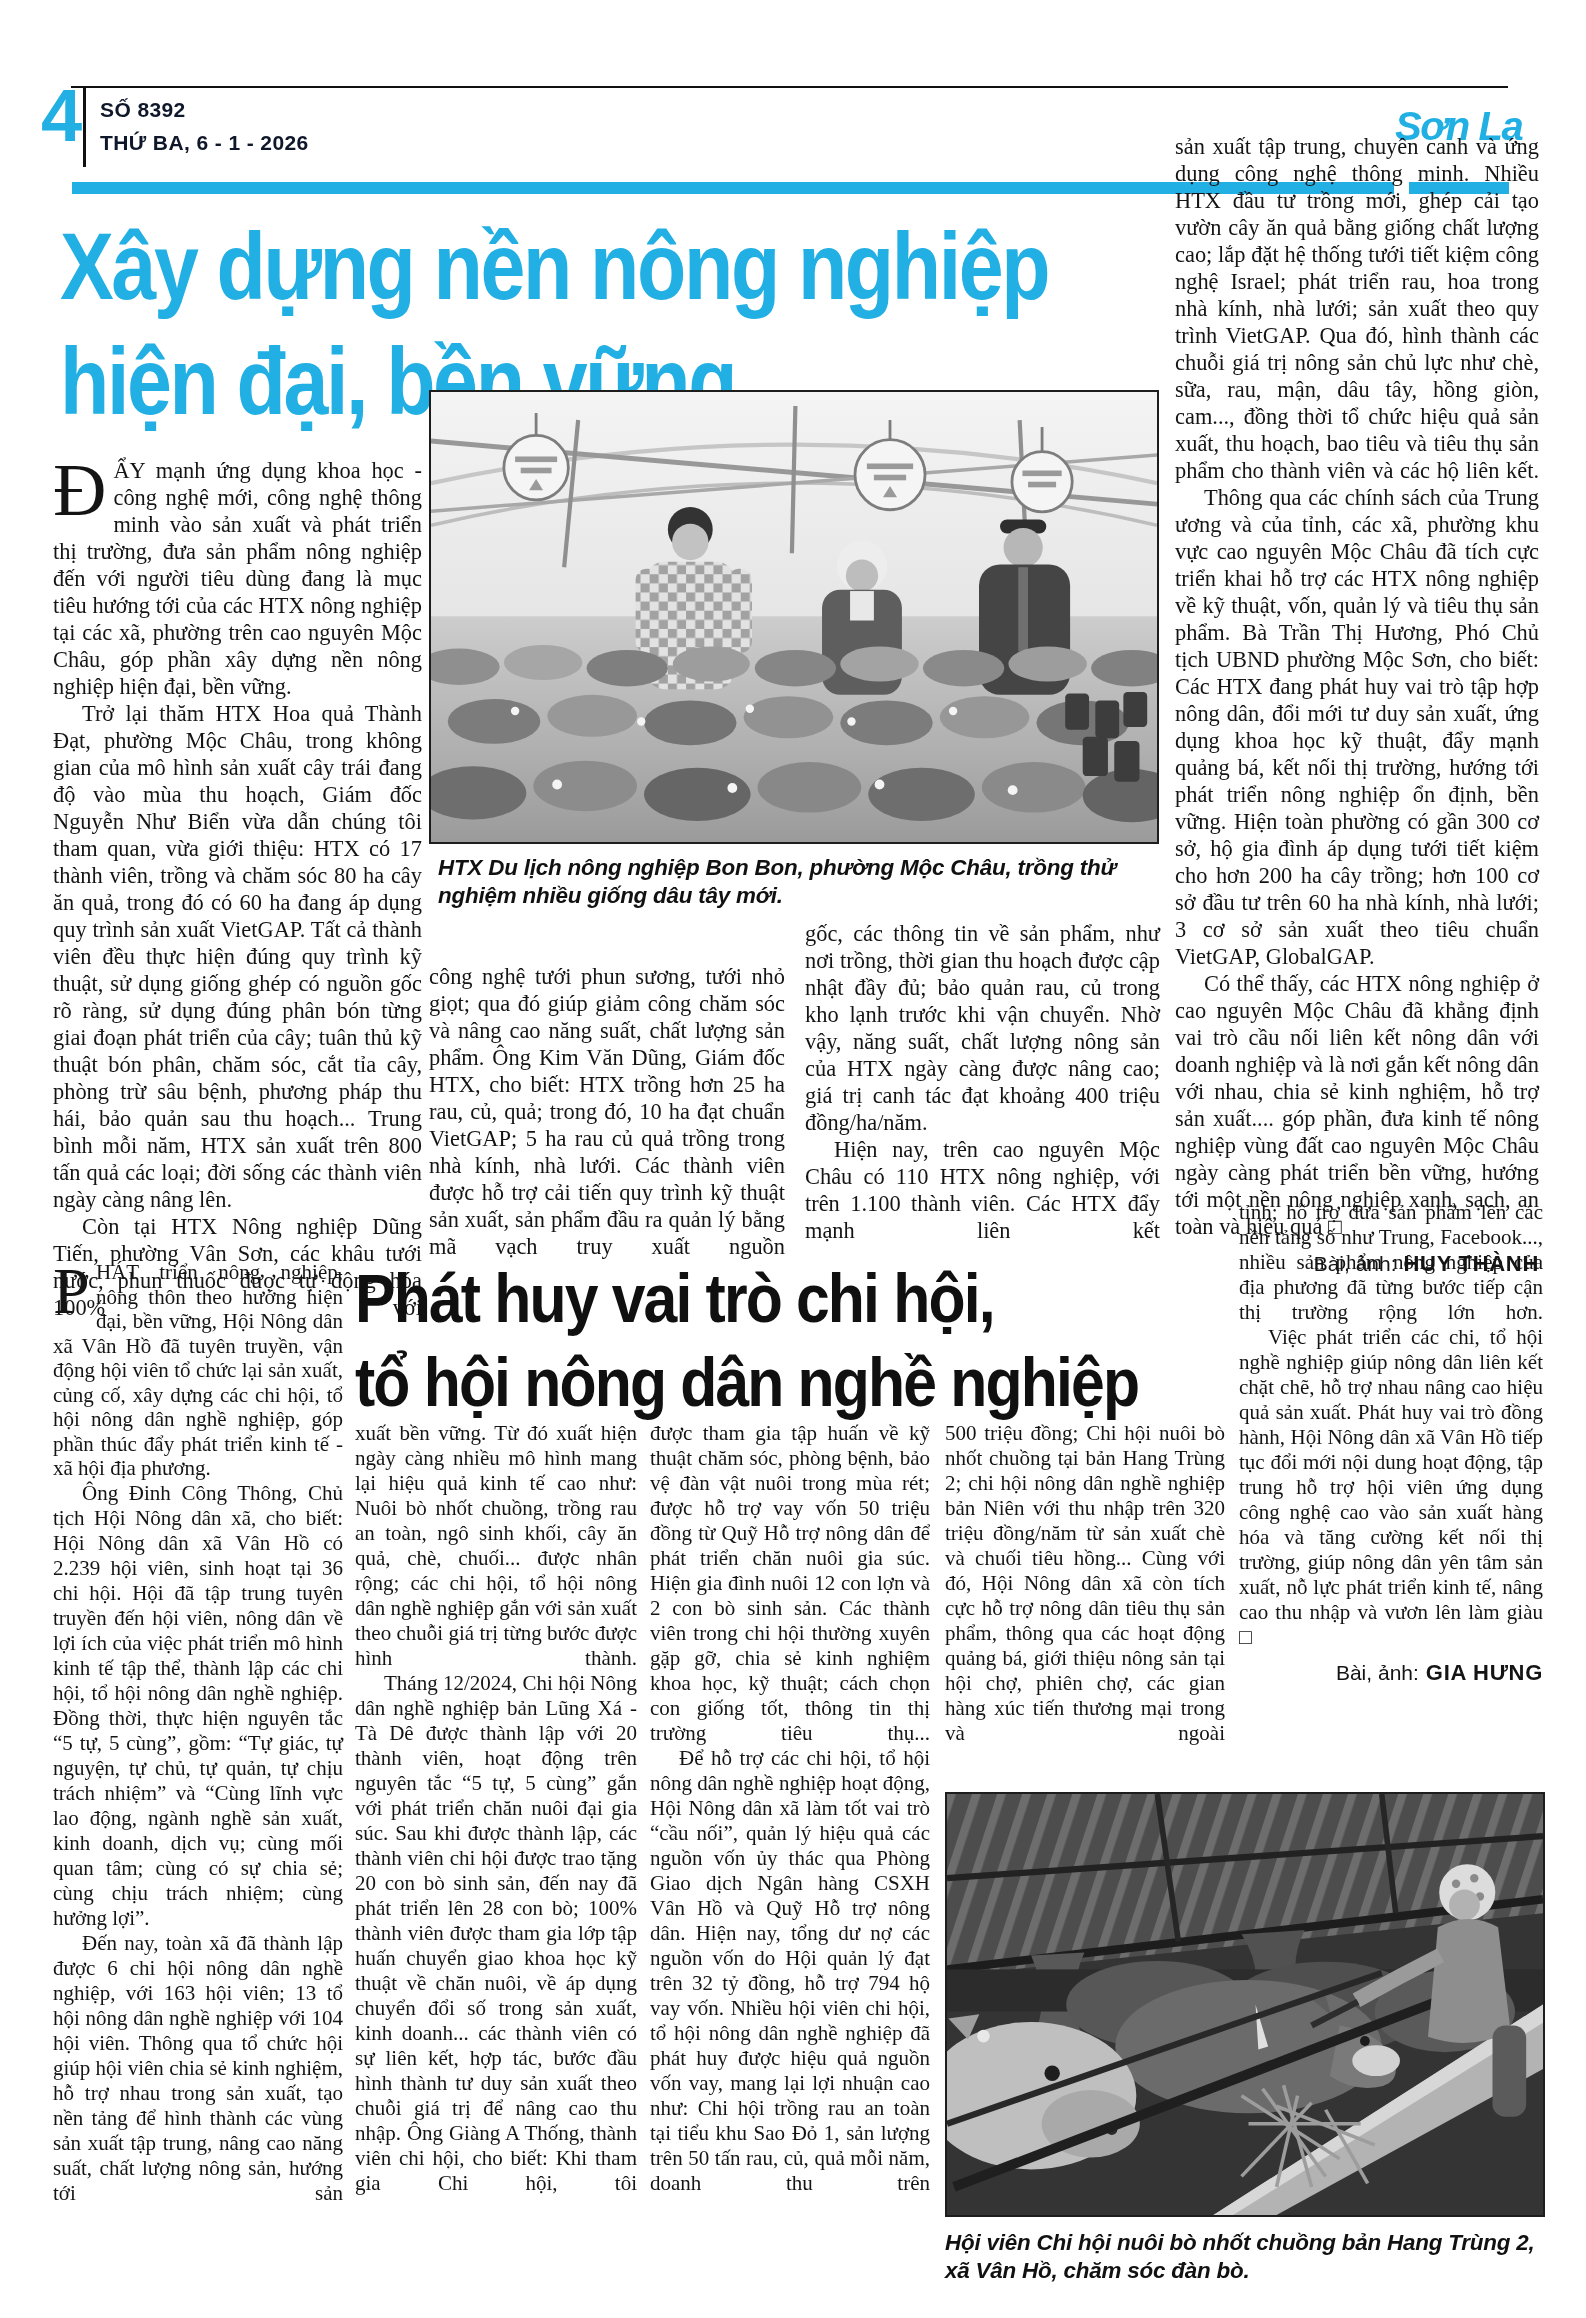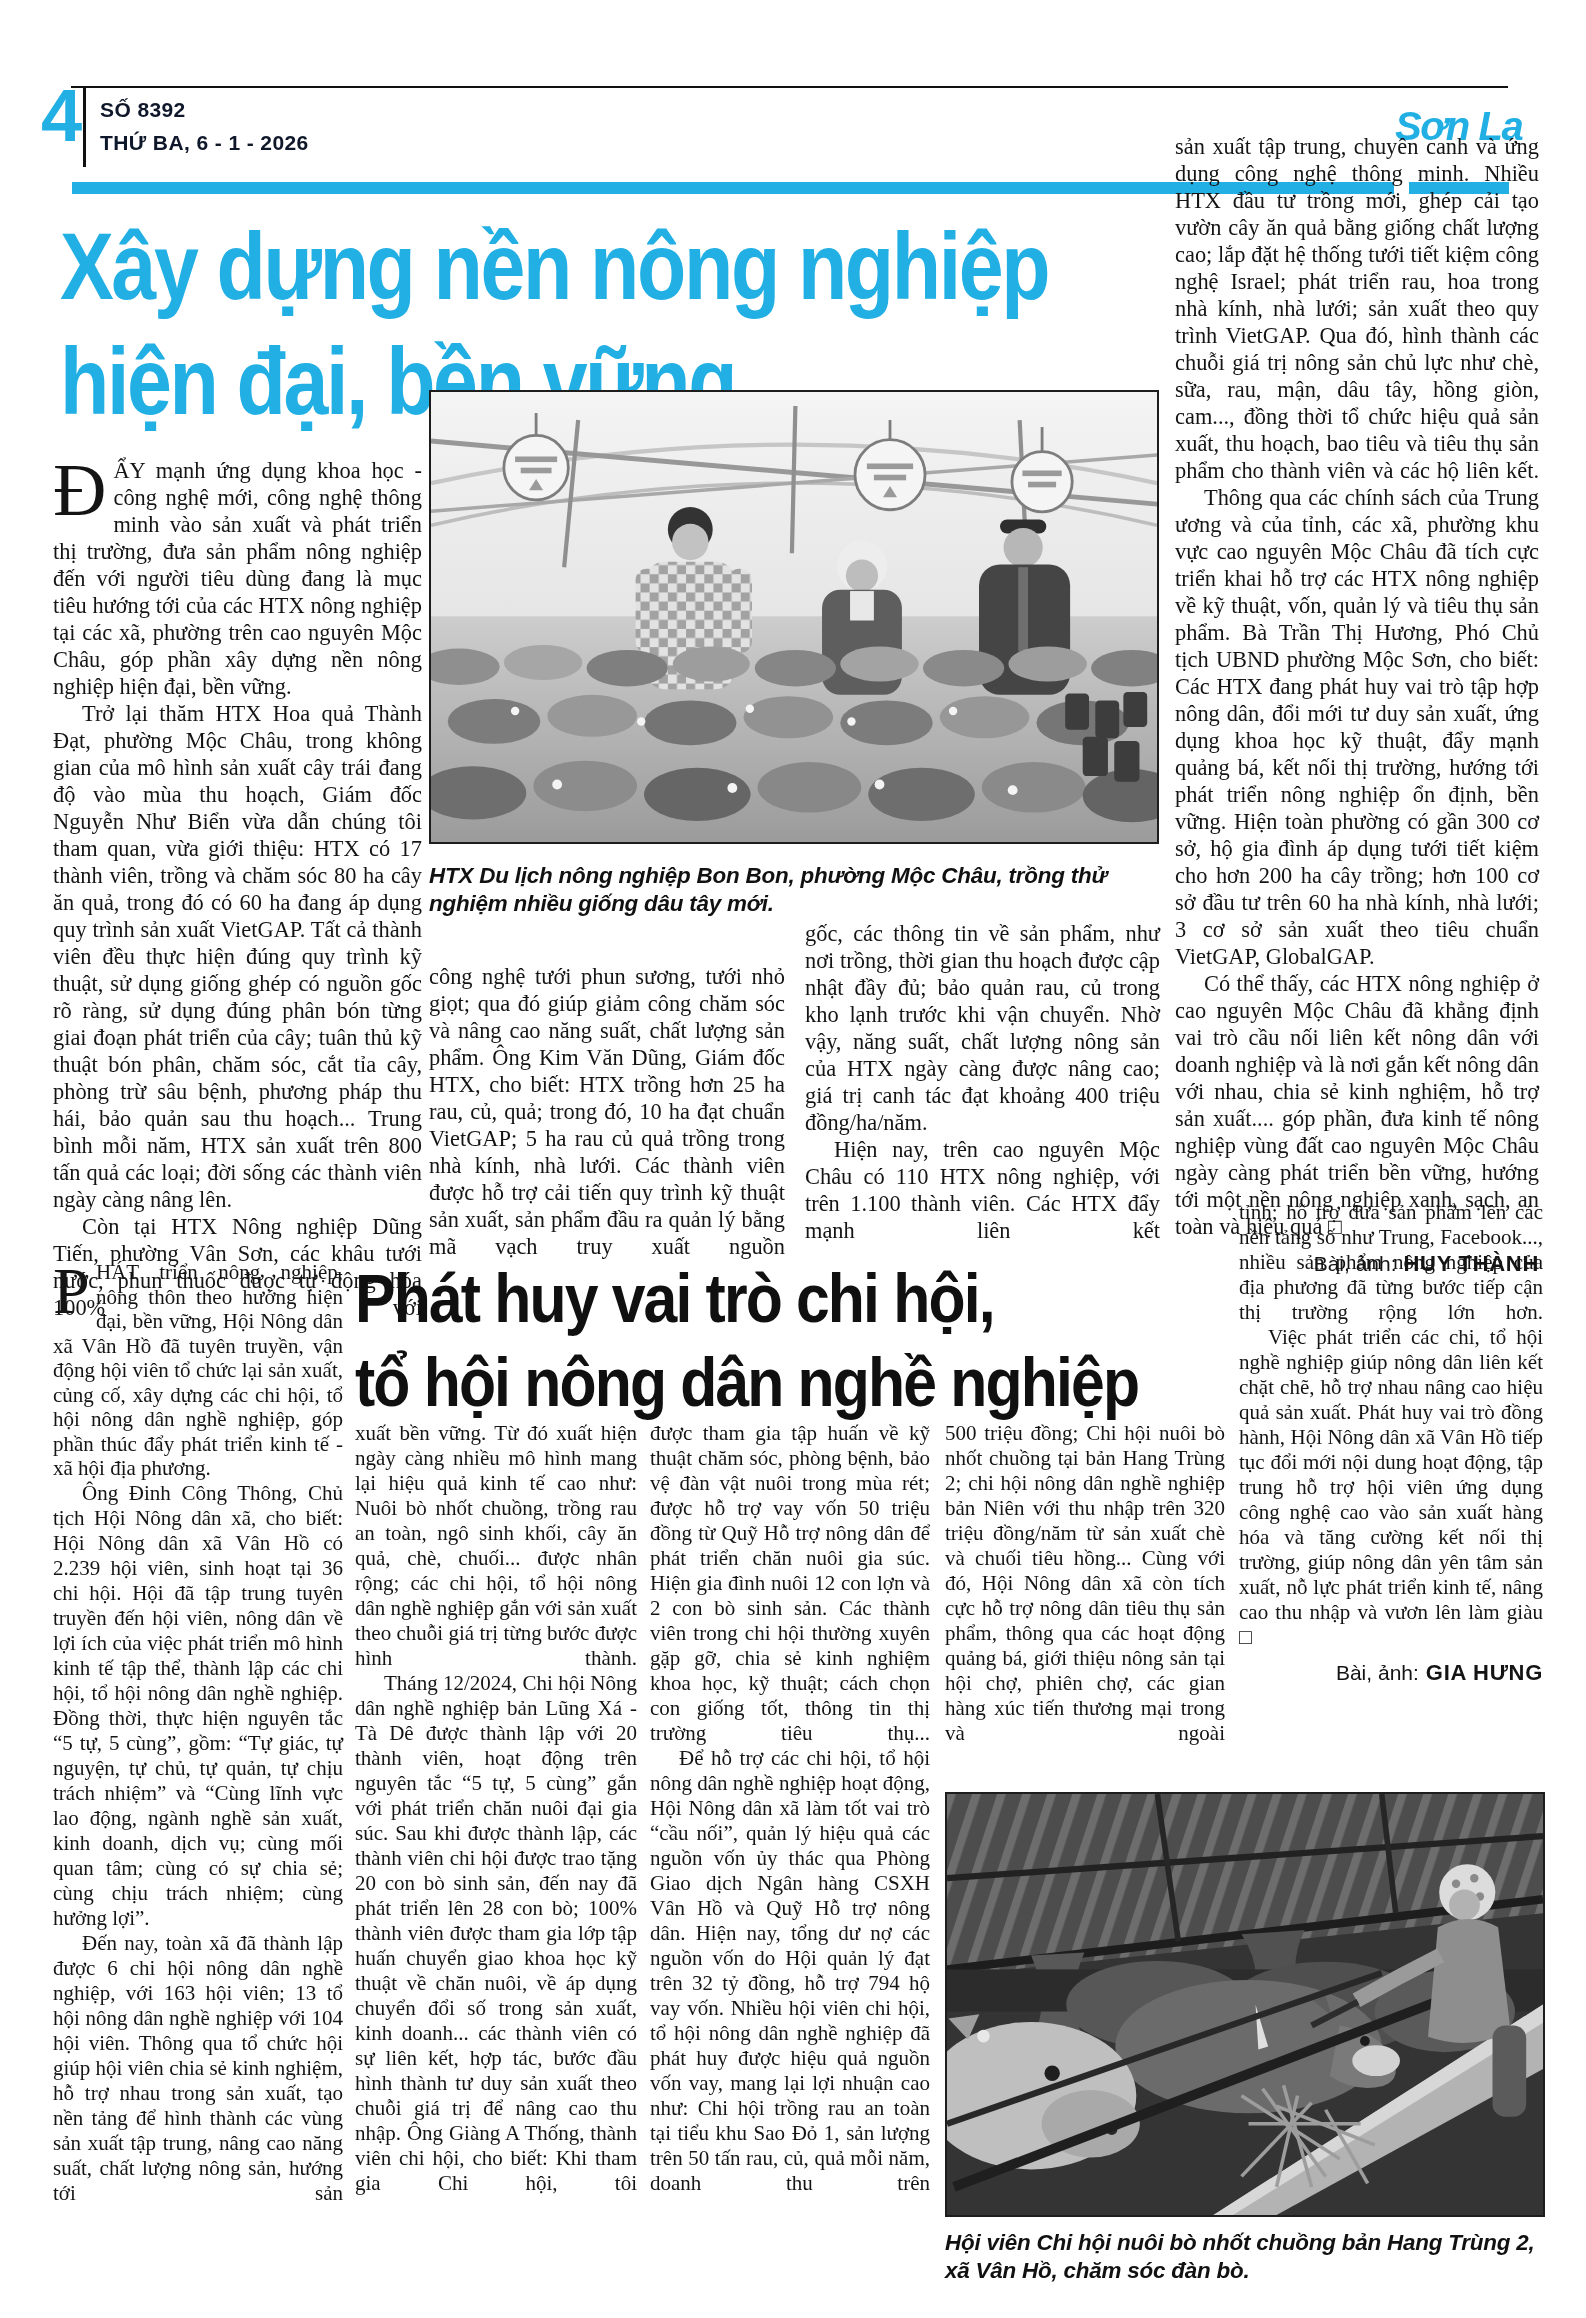--- a/index.html
+++ b/index.html
@@ -187,21 +187,21 @@
           <circle cx="455" cy="452" r="6"></circle>
           <circle cx="600" cy="470" r="6"></circle>
           <circle cx="745" cy="455" r="6"></circle>
           <circle cx="180" cy="560" r="7"></circle>
           <circle cx="430" cy="565" r="7"></circle>
           <circle cx="640" cy="560" r="7"></circle>
           <circle cx="830" cy="568" r="7"></circle>
       </g>
     </svg>
   </div>
-  <div class="caption" style="left:429px; top:854px; width:729px;margin-top:8px;">HTX Du lịch nông nghiệp Bon Bon, phường Mộc Châu, trồng thử nghiệm nhiều giống dâu tây mới.</div>
+  <div class="caption" style="left:438px; top:854px; width:729px;">HTX Du lịch nông nghiệp Bon Bon, phường Mộc Châu, trồng thử nghiệm nhiều giống dâu tây mới.</div>
 
   <div class="col b1" style="left:429px; top:920px; width:356px;margin-top:43px;">
     <p class="cont">công nghệ tưới phun sương, tưới nhỏ giọt; qua đó giúp giảm công chăm sóc và nâng cao năng suất, chất lượng sản phẩm. Ông Kim Văn Dũng, Giám đốc HTX, cho biết: HTX trồng hơn 25 ha rau, củ, quả; trong đó, 10 ha đạt chuẩn VietGAP; 5 ha rau củ quả trồng trong nhà kính, nhà lưới. Các thành viên được hỗ trợ cải tiến quy trình kỹ thuật sản xuất, sản phẩm đầu ra quản lý bằng mã vạch truy xuất nguồn</p>
   </div>
 
   <div class="col b1" style="left:805px; top:920px; width:355px;">
     <p>gốc, các thông tin về sản phẩm, như nơi trồng, thời gian thu hoạch được cập nhật đầy đủ; bảo quản rau, củ trong kho lạnh trước khi vận chuyển. Nhờ vậy, năng suất, chất lượng nông sản của HTX ngày càng được nâng cao; giá trị canh tác đạt khoảng 400 triệu đồng/ha/năm.</p>
     <p class="ind cont">Hiện nay, trên cao nguyên Mộc Châu có 110 HTX nông nghiệp, với trên 1.100 thành viên. Các HTX đẩy mạnh liên kết</p>
   </div>
 

